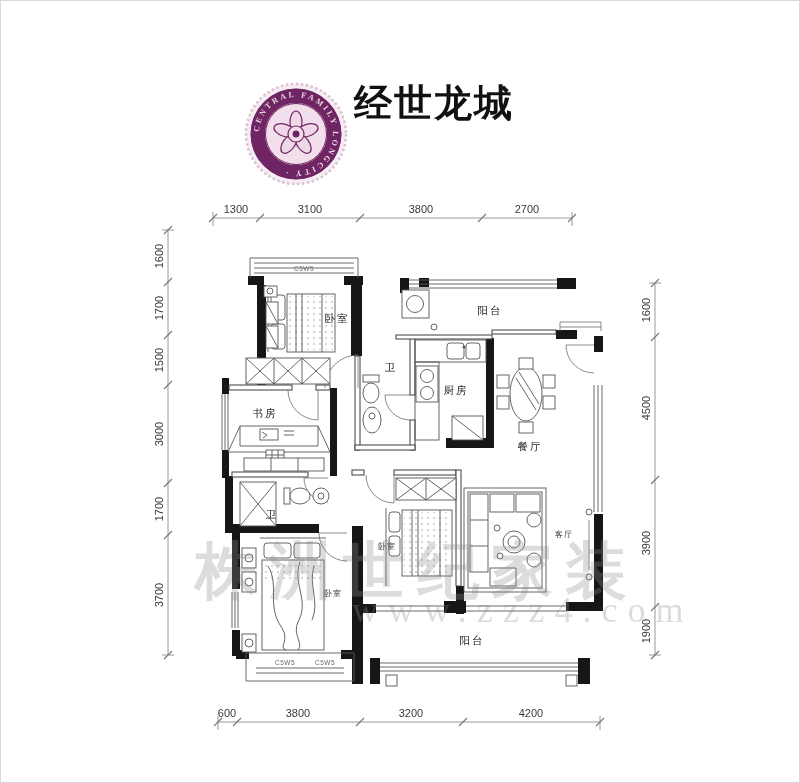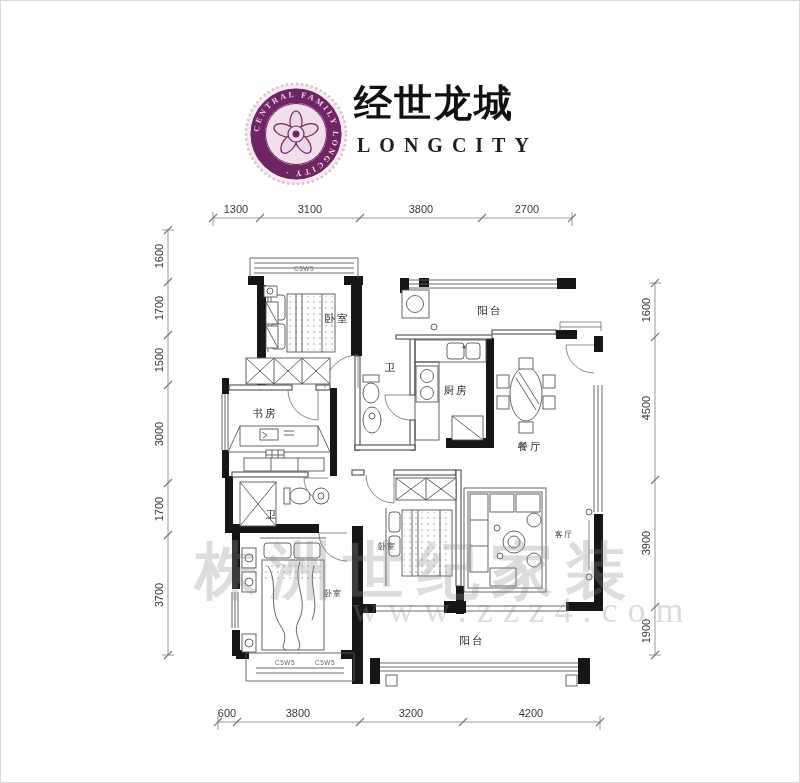--- a/index.html
+++ b/index.html
@@ -59,21 +59,20 @@
         <ellipse rx="6" ry="11" cy="-12" transform="rotate(0)"></ellipse>
         <ellipse rx="6" ry="11" cy="-12" transform="rotate(72)"></ellipse>
         <ellipse rx="6" ry="11" cy="-12" transform="rotate(144)"></ellipse>
         <ellipse rx="6" ry="11" cy="-12" transform="rotate(216)"></ellipse>
         <ellipse rx="6" ry="11" cy="-12" transform="rotate(288)"></ellipse>
         <circle r="8" fill="#f2dfeb"></circle>
         <circle r="3.5" fill="#6f2463" stroke="none"></circle>
       </g>
     </svg>
     <div class="title-cn">经世龙城</div>
-    <div class="title-en">LONGCITY</div>
   </div>
 
   <svg id="plan" width="800" height="783" viewBox="0 0 800 783">
     <defs>
       <pattern id="dots" width="6" height="6" patternUnits="userSpaceOnUse">
         <circle cx="2" cy="2" r="0.7" fill="#8a8a8a"></circle>
       </pattern>
     </defs>
 
     <g>

